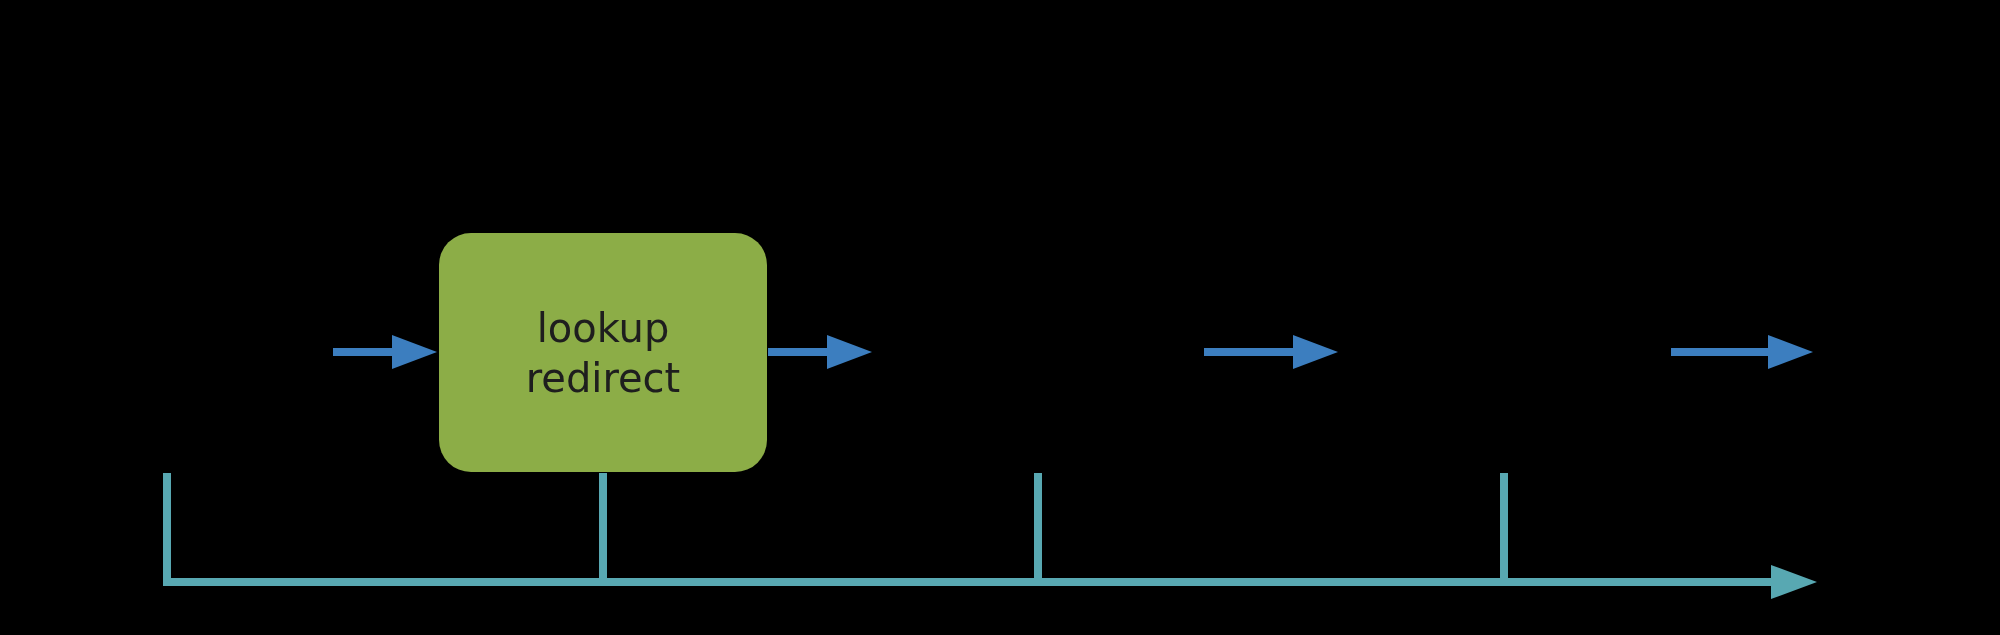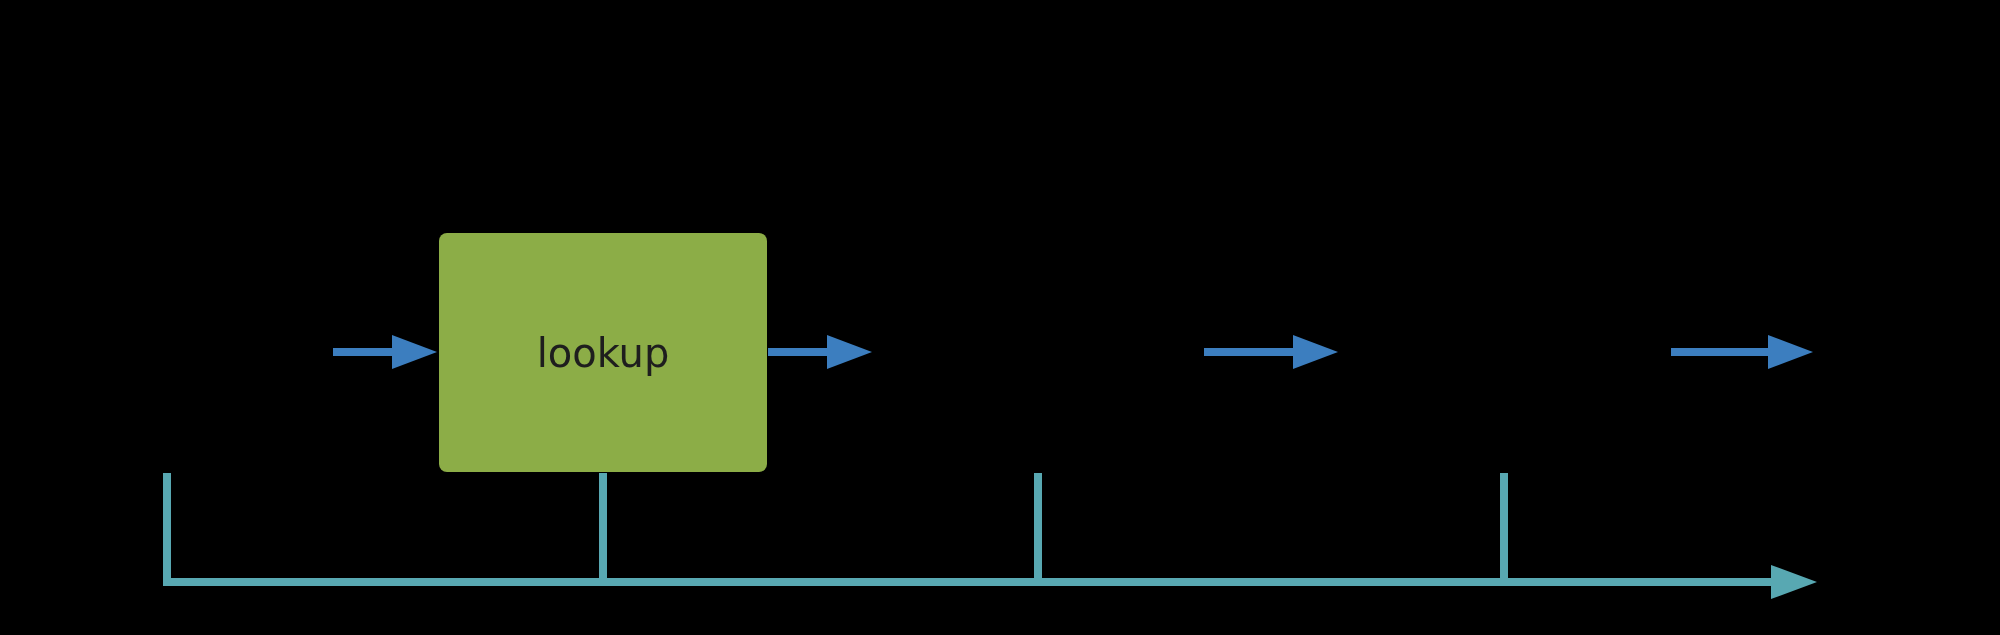--- a/index.html
+++ b/index.html
@@ -17,21 +17,21 @@
     font-family: "DejaVu Sans", "Liberation Sans", sans-serif;
   }
   .stage { position: relative; width: 2000px; height: 635px; }
 
   
   .box {
     position: absolute;
     left: 439px; top: 233px;
     width: 328px; height: 239px;
     background: var(--box-fill, #8cad47);
-    border-radius: 8px;
+    border-radius: 32px;
     display: flex; flex-direction: column;
     align-items: center; justify-content: center;
     text-align: right;
   }
   .box-line {
     color: var(--box-text, #1e1e1e);
     font-size: 40px;
     line-height: 50px;
     font-weight: 400;
     white-space: nowrap;
@@ -84,20 +84,21 @@
 
 <div class="stage">
 
   <div class="arrow arrow1">
     <div class="shaft"></div>
     <div class="head"></div>
   </div>
 
   <div class="box">
     <div class="box-line">lookup</div>
+    <div class="box-line">redirect</div>
   </div>
 
   <div class="arrow arrow2">
     <div class="shaft"></div>
     <div class="head"></div>
   </div>
 
   <div class="arrow arrow3">
     <div class="shaft"></div>
     <div class="head"></div>

